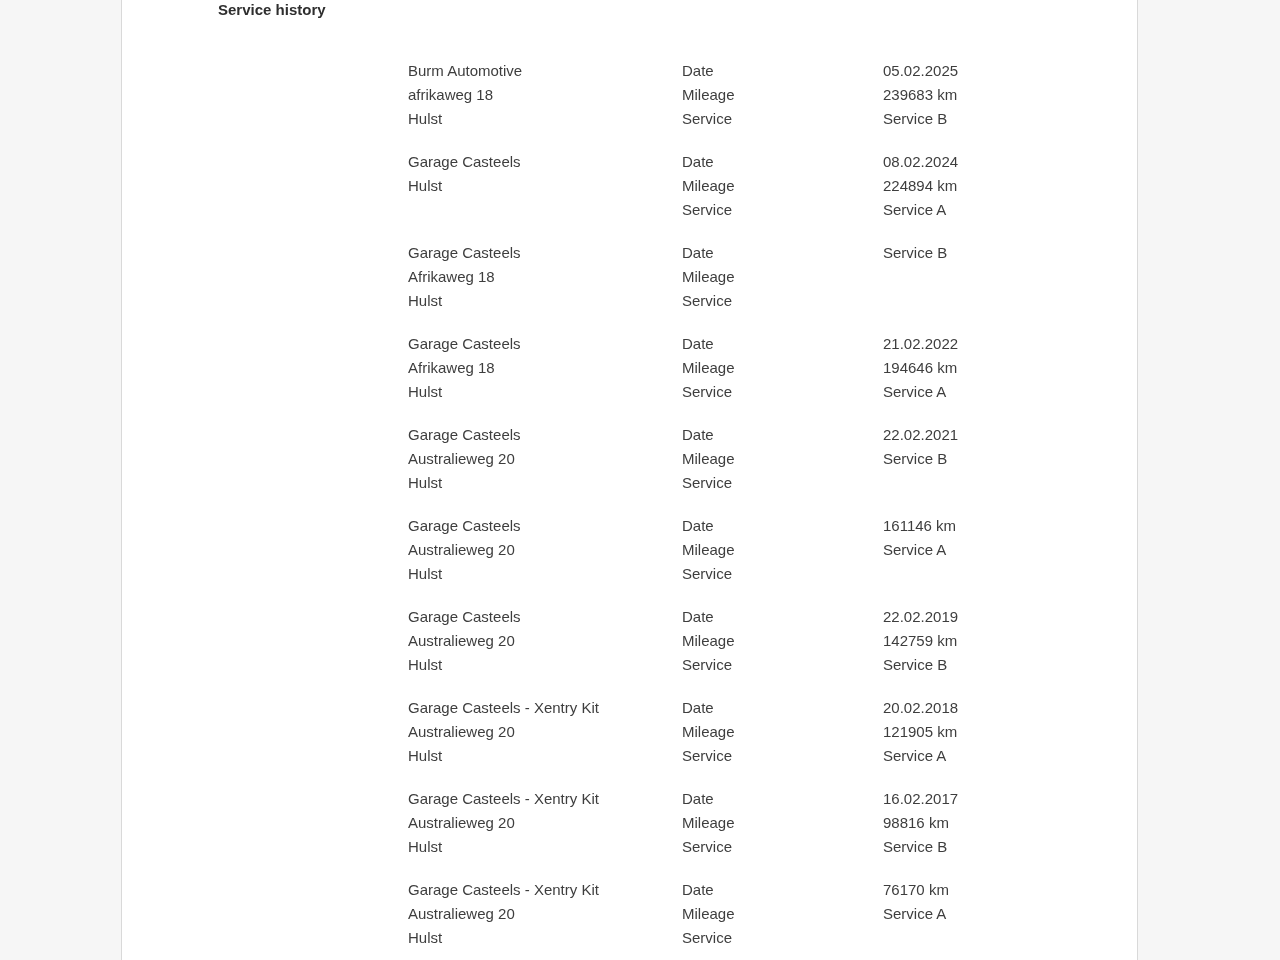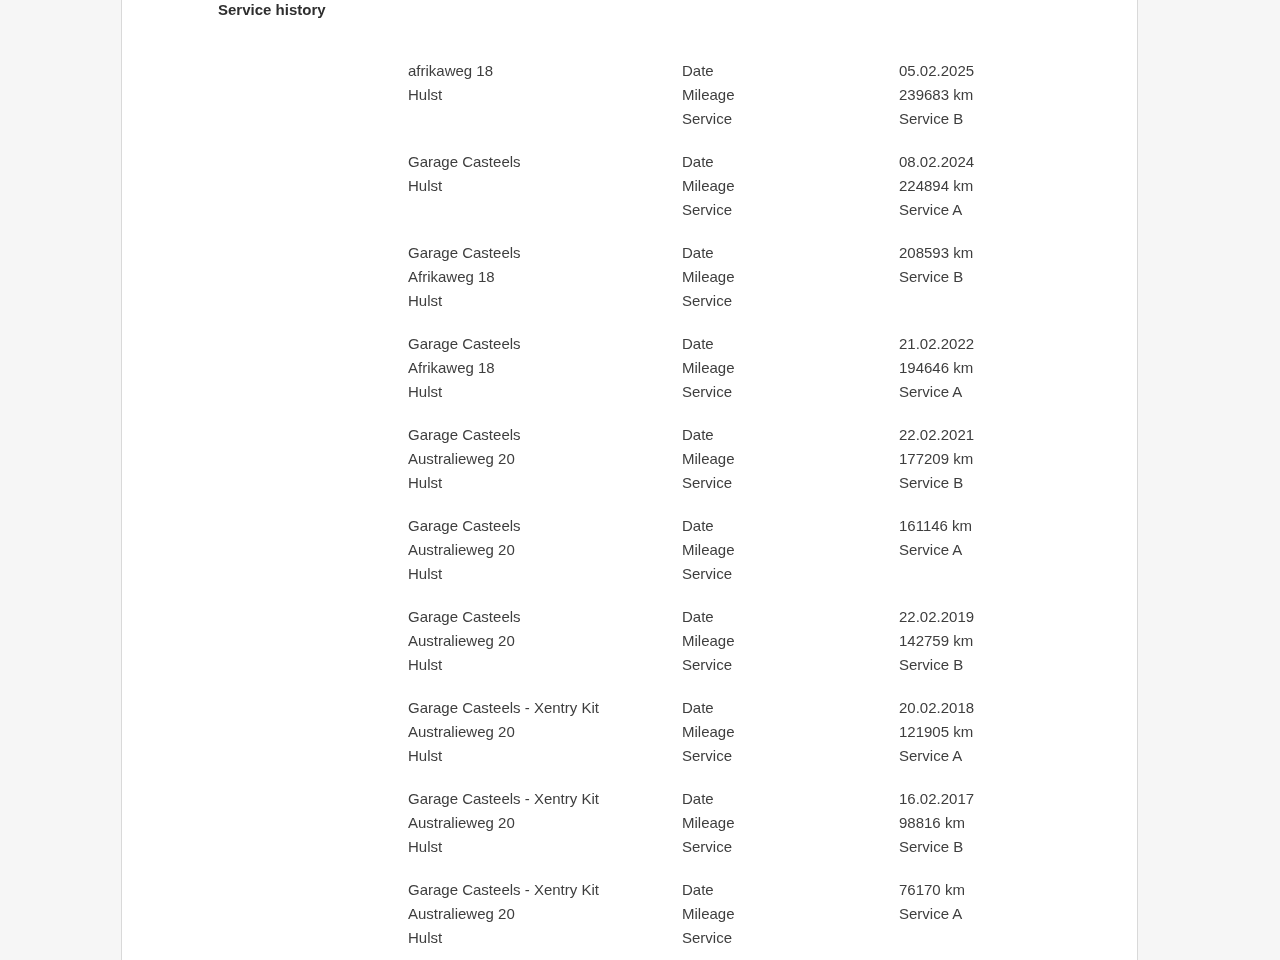--- a/index.html
+++ b/index.html
@@ -51,31 +51,32 @@
     margin-bottom: 19px;
   }
   .line {
     font-size: 15px;
     line-height: 24px;
     color: var(--text);
     white-space: nowrap;
   }
   .col-garage { width: 274px; }
   .col-labels { width: 201px; }
-  .col-values { flex: 1; margin-left: 16px; }
+  .col-values { flex: 1; }
 </style>
 </head>
 <body>
 
 <div class="page">
   <main class="panel">
     <h2 class="title">Service history</h2>
     <section class="entries">
   <div class="entry">
     <div class="col-garage">
+      <div class="line">Burm Automotive</div>
       <div class="line">afrikaweg 18</div>
       <div class="line">Hulst</div>
     </div>
     <div class="col-labels">
       <div class="line">Date</div>
       <div class="line">Mileage</div>
       <div class="line">Service</div>
     </div>
     <div class="col-values">
       <div class="line">05.02.2025</div>
@@ -106,21 +107,20 @@
       <div class="line">Garage Casteels</div>
       <div class="line">Afrikaweg 18</div>
       <div class="line">Hulst</div>
     </div>
     <div class="col-labels">
       <div class="line">Date</div>
       <div class="line">Mileage</div>
       <div class="line">Service</div>
     </div>
     <div class="col-values">
-      <div class="line">208593 km</div>
       <div class="line">Service B</div>
     </div>
   </div>
 
   <div class="entry">
     <div class="col-garage">
       <div class="line">Garage Casteels</div>
       <div class="line">Afrikaweg 18</div>
       <div class="line">Hulst</div>
     </div>
@@ -142,21 +142,20 @@
       <div class="line">Australieweg 20</div>
       <div class="line">Hulst</div>
     </div>
     <div class="col-labels">
       <div class="line">Date</div>
       <div class="line">Mileage</div>
       <div class="line">Service</div>
     </div>
     <div class="col-values">
       <div class="line">22.02.2021</div>
-      <div class="line">177209 km</div>
       <div class="line">Service B</div>
     </div>
   </div>
 
   <div class="entry">
     <div class="col-garage">
       <div class="line">Garage Casteels</div>
       <div class="line">Australieweg 20</div>
       <div class="line">Hulst</div>
     </div>

